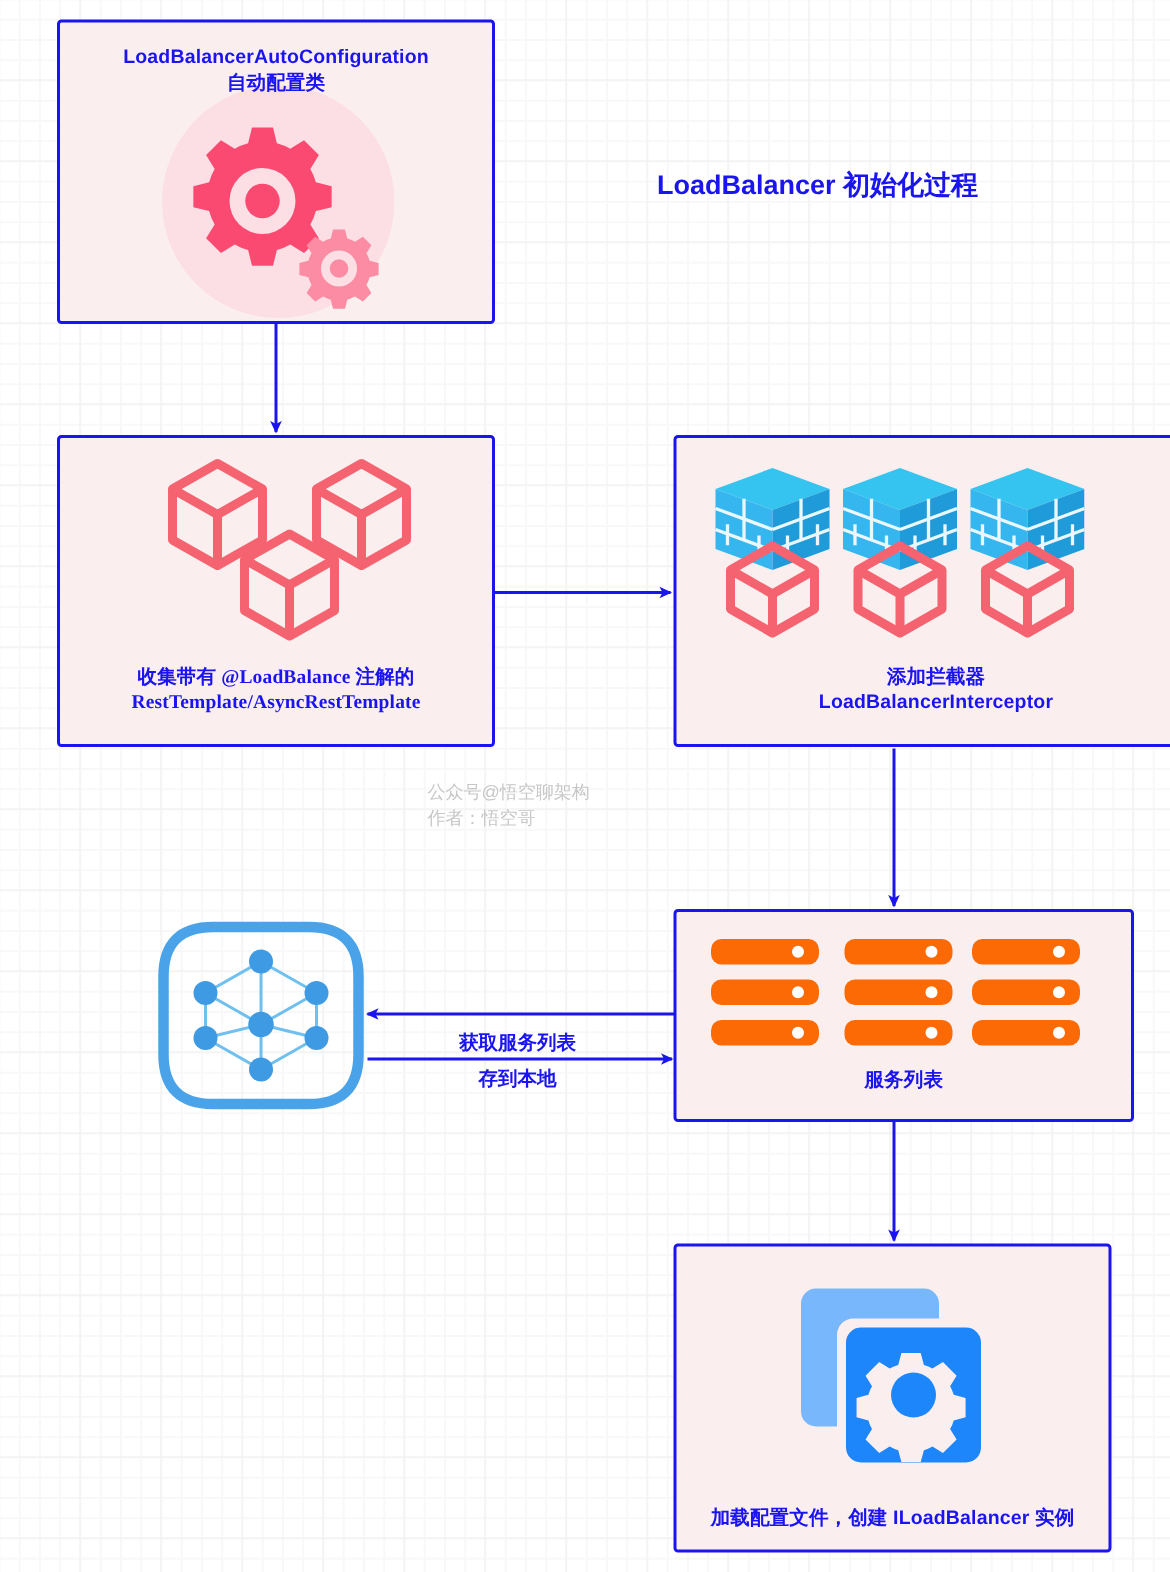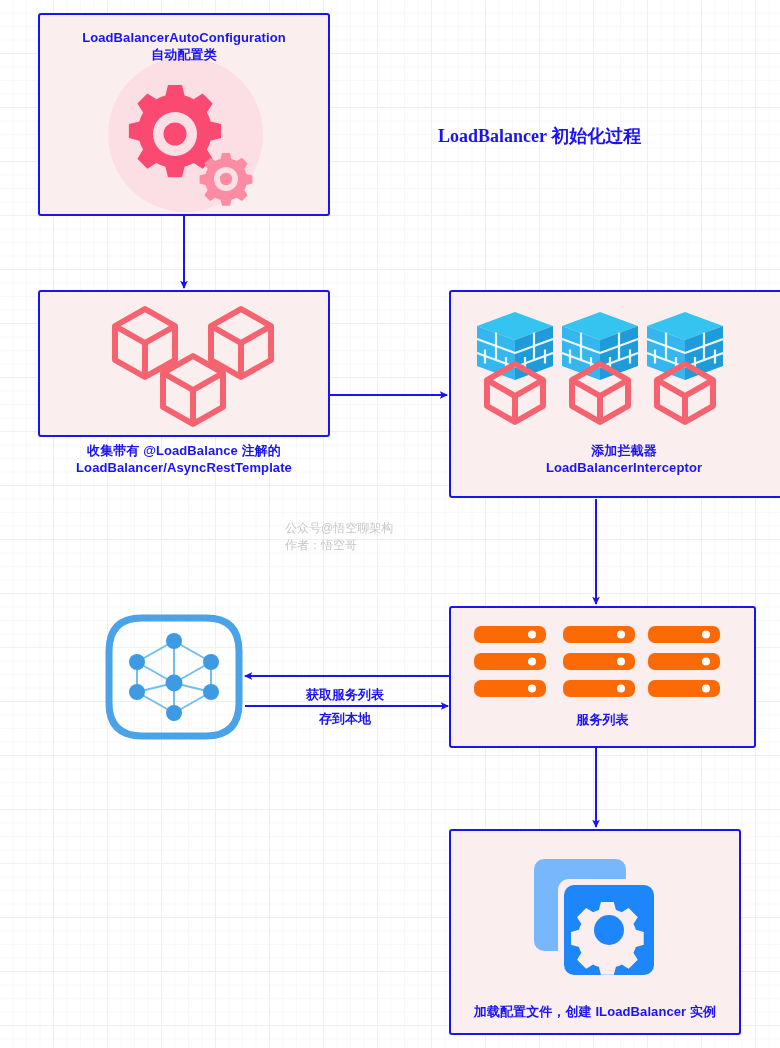--- a/index.html
+++ b/index.html
@@ -70,21 +70,21 @@
     white-space:nowrap;
   }
   svg.layer{position:absolute;left:0;top:0;width:780px;height:1048px;pointer-events:none;}
   .icon{position:absolute;}
 </style>
 </head>
 <body>
 
 <div id="canvas">
 
-  <div class="title" style="left:438px;top:124px;font-family:Liberation Serif, serif;">LoadBalancer 初始化过程</div>
+  <div class="title" style="left:438px;top:111px;">LoadBalancer 初始化过程</div>
 
   <div class="watermark" style="left:285px;top:520px;width:210px;">
     <div>公众号@悟空聊架构</div>
     <div>作者：悟空哥</div>
   </div>
 
   <svg class="layer">
     <defs>
       <marker id="ah" markerWidth="9" markerHeight="9" refX="7.4" refY="4.5" orient="auto" markerUnits="userSpaceOnUse">
         <path d="M0,0.6 L8.4,4.5 L0,8.4 L2.1,4.5 Z" fill="#1a14f0"></path>
@@ -118,33 +118,33 @@
       <g fill="#fb8ca3">
         <path d="M114 96 h8 l1.5 6 a20 20 0 0 1 5.1 2.1 l5.3-3.3 5.7 5.7 -3.3 5.3 a20 20 0 0 1 2.1 5.1 l6 1.5 v8 l-6 1.5 a20 20 0 0 1 -2.1 5.1 l3.3 5.3 -5.7 5.7 -5.3-3.3 a20 20 0 0 1 -5.1 2.1 l-1.5 6 h-8 l-1.5-6 a20 20 0 0 1 -5.1-2.1 l-5.3 3.3 -5.7-5.7 3.3-5.3 a20 20 0 0 1 -2.1-5.1 l-6-1.5 v-8 l6-1.5 a20 20 0 0 1 2.1-5.1 l-3.3-5.3 5.7-5.7 5.3 3.3 a20 20 0 0 1 5.1-2.1 Z"></path>
       </g>
       <circle cx="118" cy="122" r="12" fill="#fcdfe4"></circle>
       <circle cx="118" cy="122" r="6.2" fill="#fb8ca3"></circle>
     </svg>
     <div class="node-label" style="top:14px;">LoadBalancerAutoConfiguration</div>
     <div class="node-label" style="top:31px;">自动配置类</div>
   </div>
 
-  <div class="node" style="left:38px;top:290px;width:292px;height:147px;">
+  <div class="node" style="left:38px;top:290px;width:292px;height:208px;font-family:Liberation Serif, serif;">
     <svg class="icon" style="left:68px;top:12px;" width="170" height="126" viewBox="0 0 170 126">
       <g fill="none" stroke="#f4636f" stroke-width="6" stroke-linejoin="round">
         <path d="M37 5 L67 22 L67 56 L37 73 L7 56 L7 22 Z"></path>
         <path d="M7 22 L37 39 L67 22 M37 39 L37 73"></path>
         <path d="M133 5 L163 22 L163 56 L133 73 L103 56 L103 22 Z"></path>
         <path d="M103 22 L133 39 L163 22 M133 39 L133 73"></path>
         <path d="M85 52 L115 69 L115 103 L85 120 L55 103 L55 69 Z"></path>
         <path d="M55 69 L85 86 L115 69 M85 86 L85 120"></path>
       </g>
     </svg>
     <div class="node-label" style="top:150px;">收集带有 @LoadBalance 注解的</div>
-    <div class="node-label" style="top:167px;">LoadBalancer/AsyncRestTemplate</div>
+    <div class="node-label" style="top:167px;">RestTemplate/AsyncRestTemplate</div>
   </div>
 
   <div class="node" style="left:449px;top:290px;width:350px;height:208px;text-decoration:underline;">
     <svg class="icon" style="left:20px;top:12px;" width="252" height="126" viewBox="0 0 252 126">
       <g>
 
         <g transform="translate(0,0)">
           <path d="M6 22 L44 8 L82 22 L44 36 Z" fill="#35c4f0"></path>
           <path d="M6 22 L6 62 L44 76 L44 36 Z" fill="#35b6ef"></path>
           <path d="M82 22 L82 62 L44 76 L44 36 Z" fill="#1e9bd8"></path>

